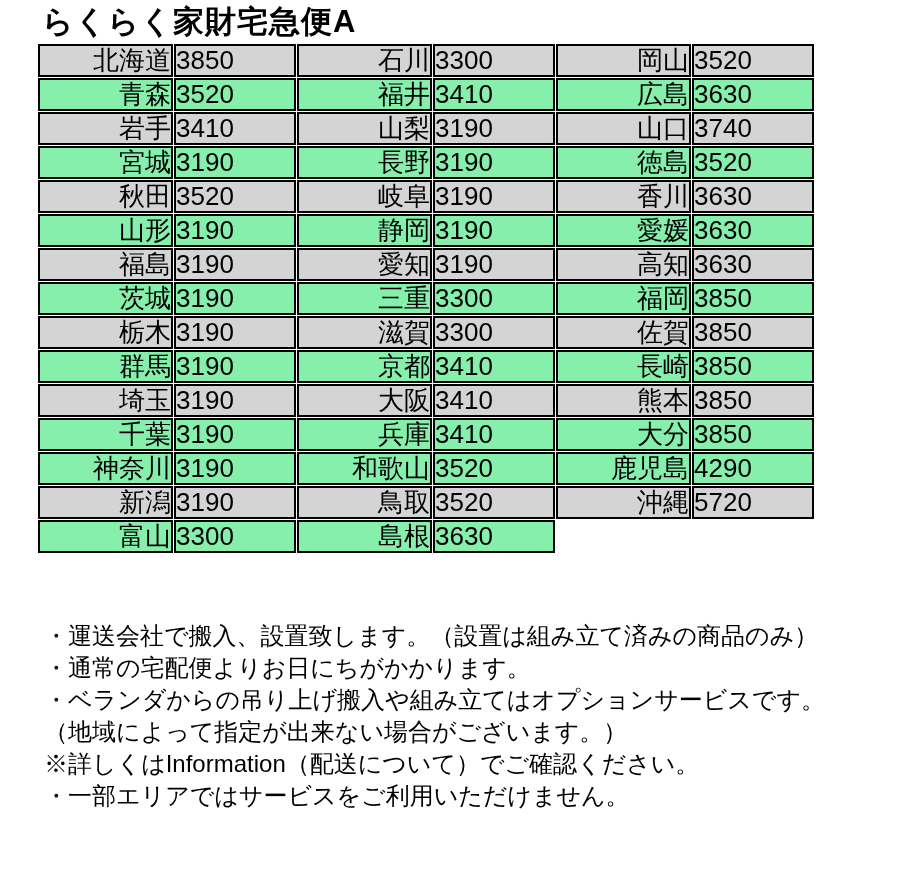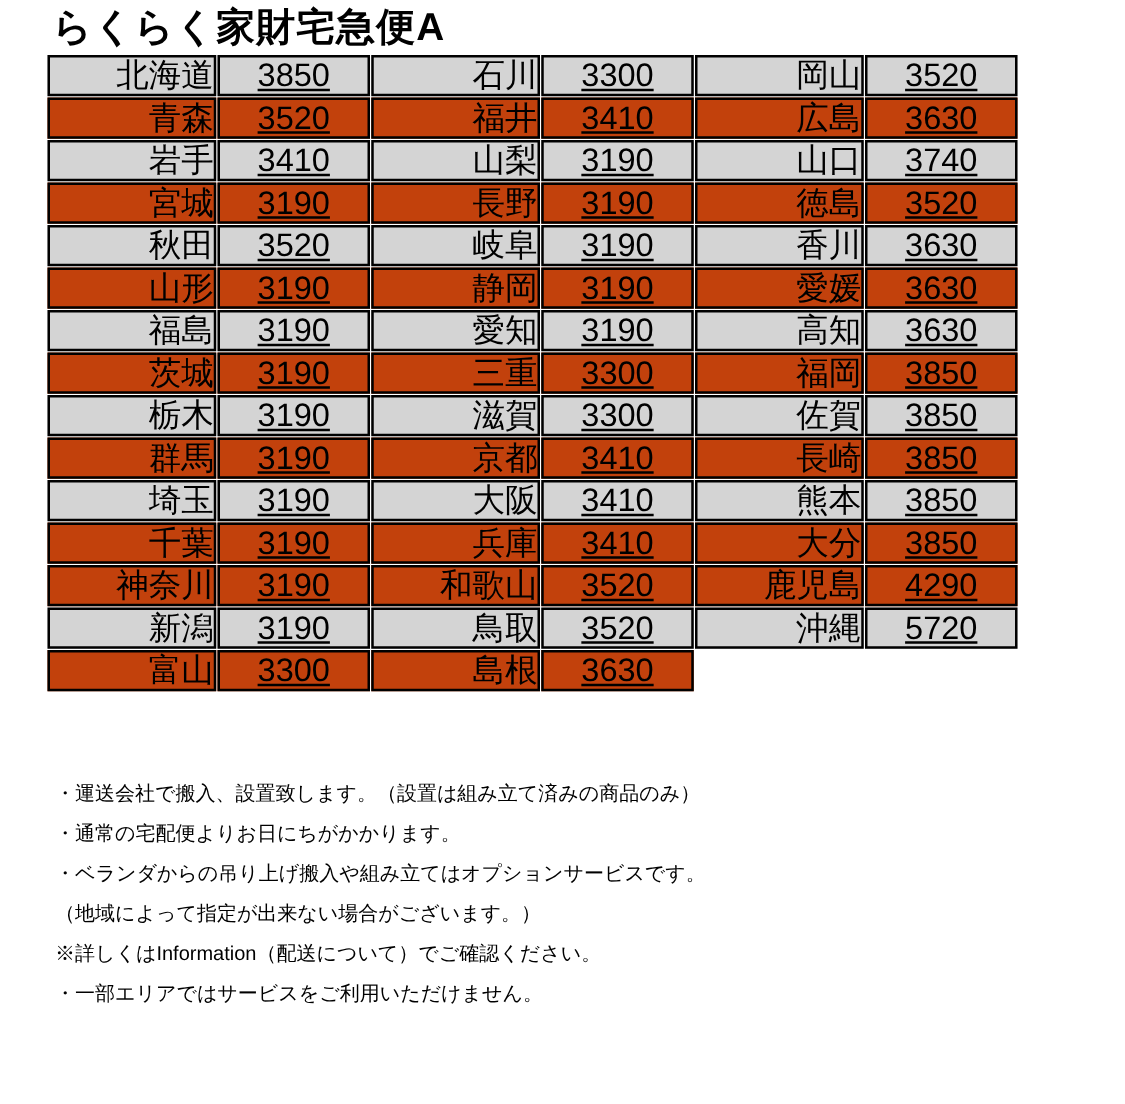--- a/index.html
+++ b/index.html
@@ -39,26 +39,26 @@
     border: 2px solid #000000;
     height: 33px;
     font-size: 26px;
     line-height: 29px;
     vertical-align: middle;
     white-space: nowrap;
     overflow: hidden;
     padding: 0;
   }
   td.pref  { text-align: right;  padding-left: 4px; }
-  td.price { text-align: center; padding-right: 6px; text-decoration: underline; }
+  td.price { text-align: left; padding-right: 6px; }
   tr.shade td { background: #d4d4d4; }
-  tr.plain td { background: #c2410c; }
+  tr.plain td { background: #86efac; }
   .notes {
     margin: 66px 0 0 44px;
-    font-size: 16px;
+    font-size: 24px;
     line-height: 32px;
   }
   .note-line { white-space: nowrap; }
 </style>
 </head>
 <body>
 
 <div class="page">
 
   <div class="title">らくらく家財宅急便A</div>

